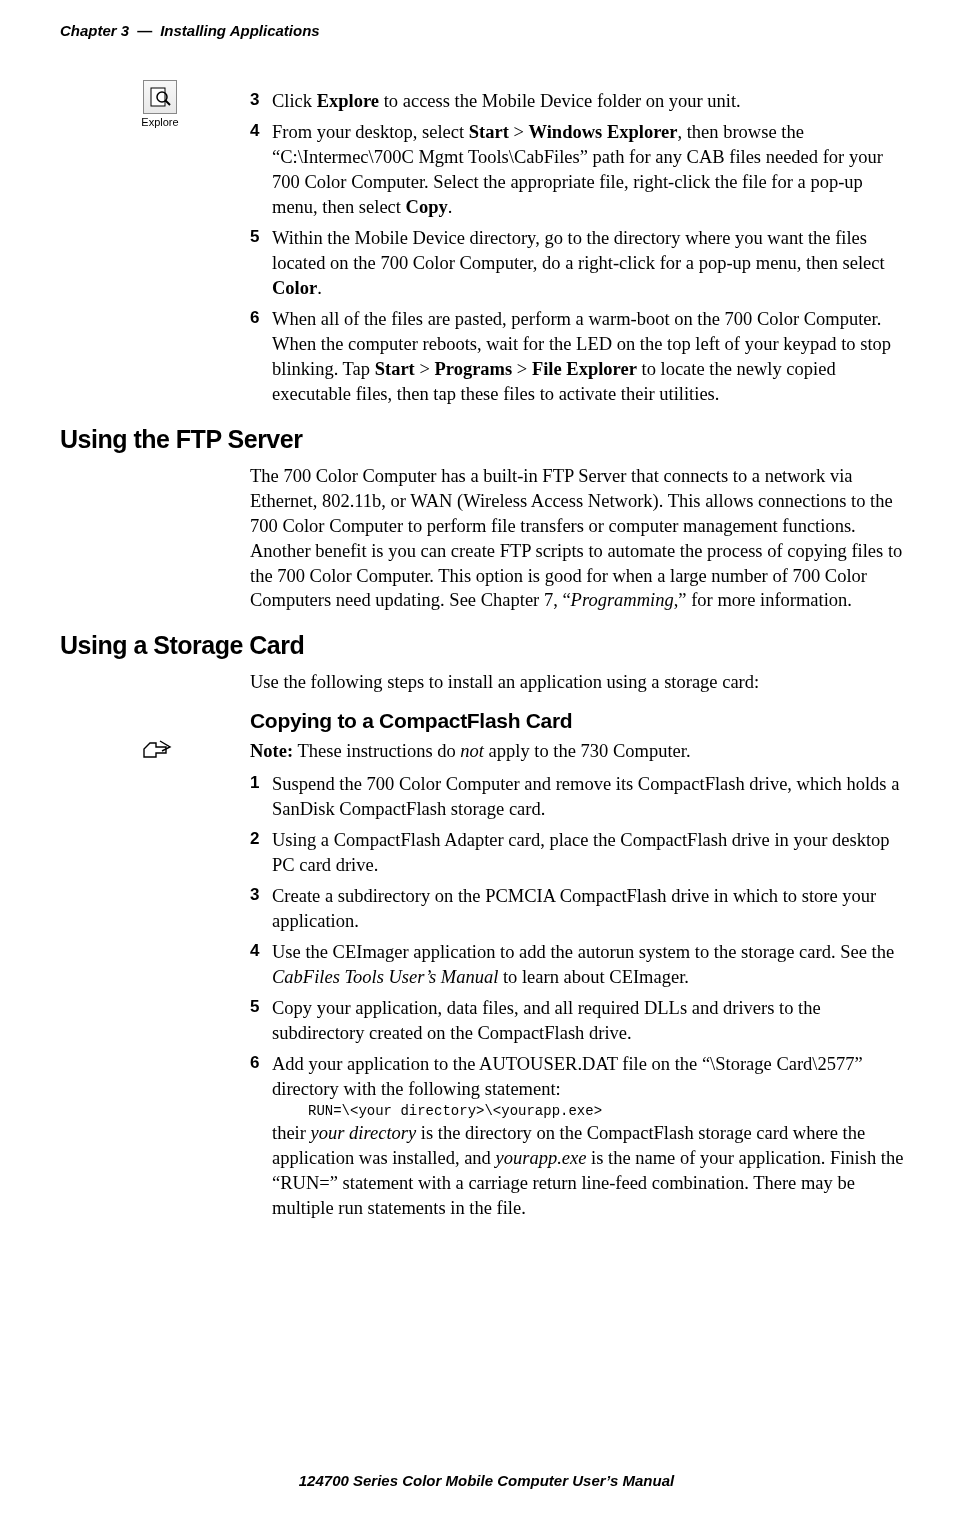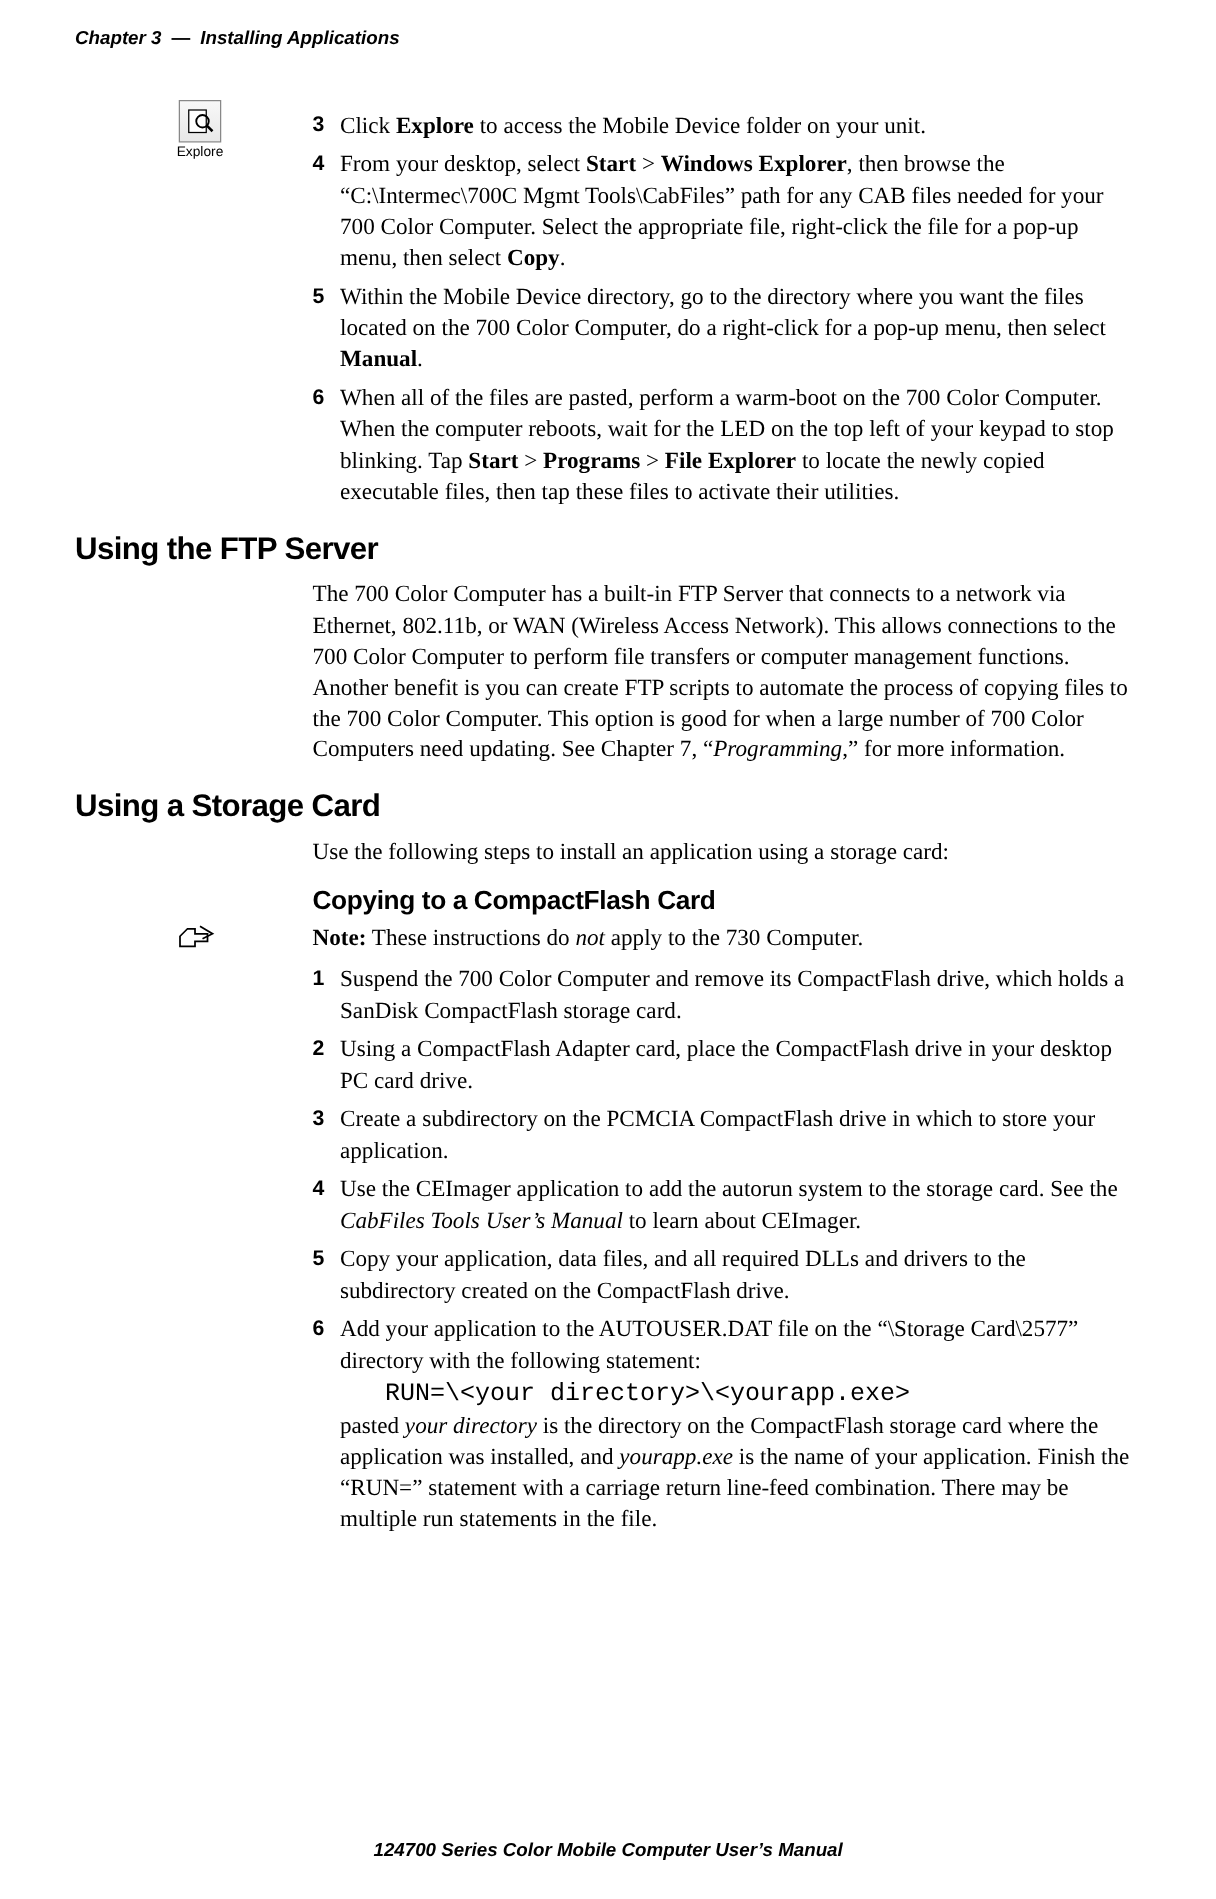--- a/index.html
+++ b/index.html
@@ -80,21 +80,21 @@
     font-family: Arial, Helvetica, sans-serif;
     font-weight: 900;
     font-size: 21px;
     margin: 14px 0 6px 0;
     letter-spacing: -0.3px;
   }
   .indent-mono {
     display: block;
     margin-left: 36px;
     font-family: 'Courier New', monospace;
-    font-size: 20px;
+    font-size: 14px;
   }
   .b { font-weight: bold; }
   .i { font-style: italic; }
   .footer {
     position: absolute;
     left: 60px; right: 60px;
     bottom: 30px;
     display: flex;
     justify-content: center;
     font-family: Arial, Helvetica, sans-serif;
@@ -133,21 +133,21 @@
     </li>
     <li>
       <span class="num">4</span>
       <span>
         <span>From your desktop, select </span><span class="b">Start</span><span> &gt; </span><span class="b">Windows Explorer</span><span>, then browse the “C:\Intermec\700C Mgmt Tools\CabFiles” path for any CAB files needed for your 700 Color Computer. Select the appropriate file, right-click the file for a pop-up menu, then select </span><span class="b">Copy</span><span>.</span>
       </span>
     </li>
     <li>
       <span class="num">5</span>
       <span>
-        <span>Within the Mobile Device directory, go to the directory where you want the files located on the 700 Color Computer, do a right-click for a pop-up menu, then select </span><span class="b">Manual</span><span>.</span>
+        <span>Within the Mobile Device directory, go to the directory where you want the files located on the 700 Color Computer, do a right-click for a pop-up menu, then select </span><span class="b">Color</span><span>.</span>
       </span>
     </li>
     <li>
       <span class="num">6</span>
       <span>
         <span>When all of the files are pasted, perform a warm-boot on the 700 Color Computer. When the computer reboots, wait for the LED on the top left of your keypad to stop blinking. Tap </span><span class="b">Start</span><span> &gt; </span><span class="b">Programs</span><span> &gt; </span><span class="b">File Explorer</span><span> to locate the newly copied executable files, then tap these files to activate their utilities.</span>
       </span>
     </li>
   </ol>
 </div>
@@ -198,21 +198,21 @@
     </li>
     <li>
       <span class="num">5</span>
       <span>Copy your application, data files, and all required DLLs and drivers to the subdirectory created on the CompactFlash drive.</span>
     </li>
     <li>
       <span class="num">6</span>
       <span>
         <span>Add your application to the AUTOUSER.DAT file on the “\Storage Card\2577” directory with the following statement:</span>
         <span class="indent-mono">RUN=\&lt;your directory&gt;\&lt;yourapp.exe&gt;</span>
-        <span>pasted </span><span class="i">your directory</span><span> is the directory on the CompactFlash storage card where the application was installed, and </span><span class="i">yourapp.exe</span><span> is the name of your application. Finish the “RUN=” statement with a carriage return line-feed combination. There may be multiple run statements in the file.</span>
+        <span>their </span><span class="i">your directory</span><span> is the directory on the CompactFlash storage card where the application was installed, and </span><span class="i">yourapp.exe</span><span> is the name of your application. Finish the “RUN=” statement with a carriage return line-feed combination. There may be multiple run statements in the file.</span>
       </span>
     </li>
   </ol>
 </div>
 
 <div class="footer">
   <span>124</span>
   <span>700 Series Color Mobile Computer User’s Manual</span>
 </div>
 

